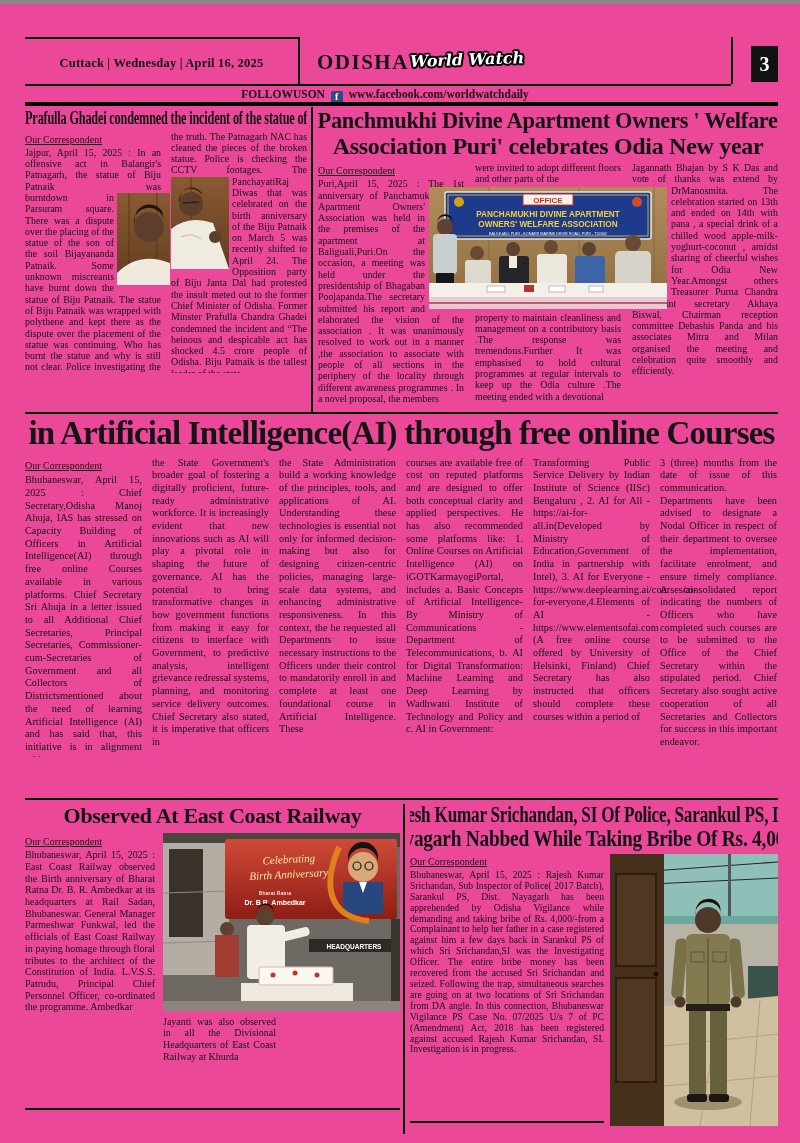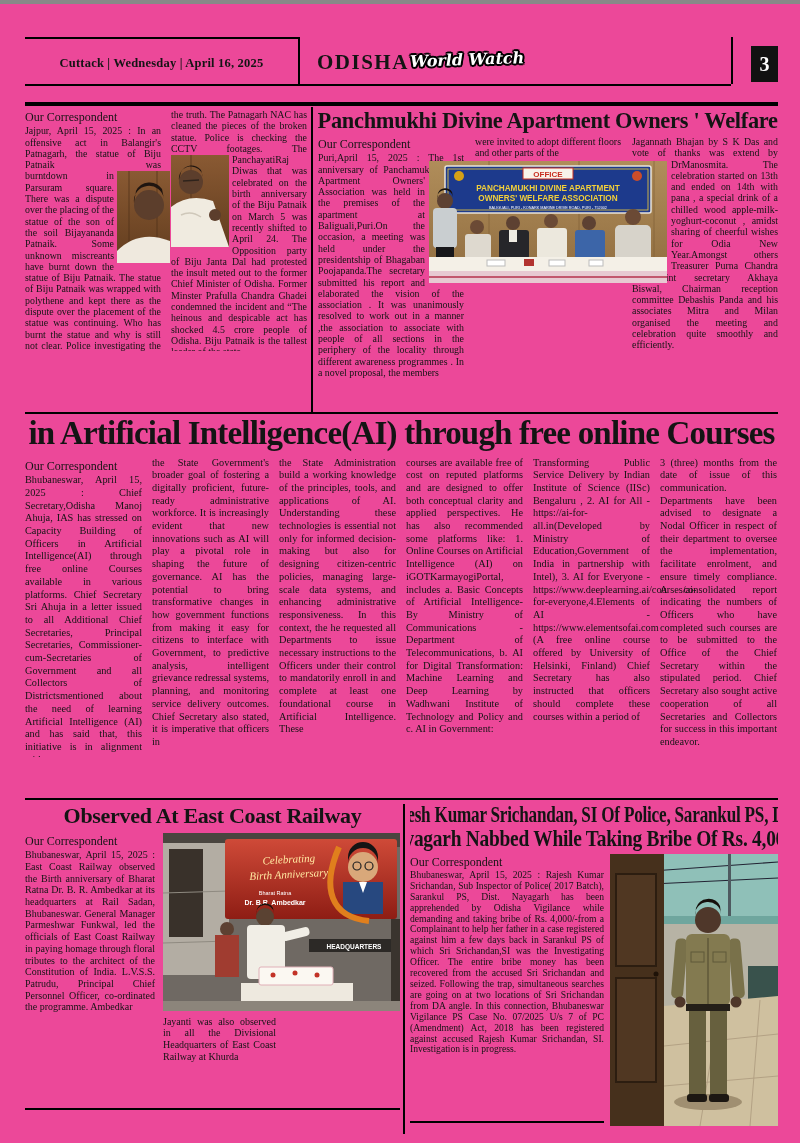--- a/index.html
+++ b/index.html
@@ -33,21 +33,21 @@
              border-radius:2px; font-size:10px; line-height:12px; text-align:center;
              vertical-align:-2px; margin:0 3px; font-weight:bold; }
   .h-thick { position:absolute; left:0; top:68px; width:753px; height:3.5px; background:#000; }
   
   .rule { position:absolute; background:#000; }
   
   .art { position:absolute; }
   .hl { display:flex; justify-content:center; overflow:hidden; font-weight:bold;
         letter-spacing:-.3px; }
   .hl .fit { white-space:nowrap; display:inline-block; transform-origin:center center; }
-  .byline { font-size:12px; margin:3px 0 2px; }
+  .byline { font-size:10px; text-decoration:underline; margin:3px 0 2px; }
   .cols { display:flex; }
   .col p, .colp { text-align:justify; }
   
   #art-a { left:25px; top:103px; width:282px; }
   #art-a .hl { font-size:19px; line-height:21.5px; }
   #art-a .cols { gap:10px; height:242px; overflow:hidden; margin-top:2px; }
   #art-a .col { width:136px; font-size:9.9px; line-height:11.3px; }
   .a-ph-l { float:right; width:53px; height:92px; margin:1px -9px 1px 3px; }
   .a-ph-r { float:left; width:58px; height:92px; margin:1px 3px 1px 0; }
   
@@ -87,24 +87,32 @@
 
   <div id="header">
     <div class="h-topline"></div>
     <div class="h-date">Cuttack | Wednesday | April 16, 2025</div>
     <div class="h-vline1"></div>
     <div class="h-odisha">ODISHA</div>
     <div class="h-logo">World Watch</div>
     <div class="h-vline2"></div>
     <div class="h-pagebox">3</div>
     <div class="h-midline"></div>
+    <div class="h-follow">
+      <span>FOLLOWUSON</span>
+      <span class="fb-icon">f</span>
+      <span>www.facebook.com/worldwatchdaily</span>
+    </div>
     <div class="h-thick"></div>
   </div>
 
   <div class="art" id="art-a">
+    <div class="hl">
+      <span class="fit" style="transform: scaleX(0.646789);">Prafulla Ghadei condemned the incident of the statue of</span>
+    </div>
     <div class="cols">
       <div class="col">
         <div class="byline">Our Correspondent</div>
         <p><span>Jajpur, April 15, 2025 :  In an offensive act in Balangir's Patnagarh, the statue of Biju Patnaik was burnt</span><span class="a-ph-l">
               <svg width="53" height="92" viewBox="0 0 53 92">
           <defs>
                   <linearGradient id="gw1" x1="0" y1="0" x2="0" y2="1">
                     <stop offset="0" stop-color="#8a5a33"></stop>
                     <stop offset="1" stop-color="#613c1e"></stop>
                   </linearGradient>
@@ -133,20 +141,23 @@
             </span><span>Raj Diwas that was celebrated on the birth anniversary of the Biju Patnaik on March 5 was recently shifted to April 24. The Opposition party of Biju Janta Dal had protested the insult meted out to the former Chief Minister of Odisha. Former Minster Prafulla Chandra Ghadei condemned the incident and “The heinous and despicable act has shocked 4.5 crore people of Odisha. Biju Patnaik is the tallest leader of the state.</span></p>
       </div>
     </div>
   </div>
 
   <div class="rule" style="left:311px; top:103px; width:1.5px; height:305px;"></div>
 
   <div class="art" id="art-b">
     <div class="hl">
       <span class="fit" style="transform: scaleX(0.933063);">Panchmukhi Divine Apartment Owners ' Welfare</span>
+    </div>
+    <div class="hl">
+      <span class="fit">Association Puri' celebrates Odia New year</span>
     </div>
     <div class="cols">
       <div class="col">
         <div class="byline">Our Correspondent</div>
         <p><span>Puri,April 15, 2025 :  The 1st anniversary of Panchamukhi</span><span class="sp-r"></span><span>Divine Apartment Owners' Association was held  in the premises of the apartment at Baliguali,Puri.On the occasion, a meeting was held under the presidentship of Bhagaban Poojapanda.The secretary submitted his report and elaborated the vision of the association . It was unanimously resolved to work out in a manner ,the association to associate with people of all sections in the periphery of the locality through different awareness programmes . In a novel proposal, the members</span></p>
       </div>
       <div class="col">
         <p><span>were invited to adopt different floors and other parts of the</span></p>
         <div class="b-photo">
           <svg width="238" height="122" viewBox="0 0 238 122">
@@ -186,20 +197,21 @@
             <rect x="186" y="64" width="36" height="42" rx="5" fill="#d7d3ca"></rect>
             <rect x="0" y="96" width="238" height="26" fill="#f4f0e7"></rect>
             <rect x="0" y="110" width="238" height="12" fill="#e7c9d2"></rect>
             <line x1="0" y1="116" x2="238" y2="116" stroke="#c2576e" stroke-width="2"></line>
             <rect x="58" y="99" width="18" height="6" fill="#ffffff" stroke="#bbb"></rect>
             <rect x="120" y="99" width="16" height="6" fill="#ffffff" stroke="#bbb"></rect>
             <rect x="95" y="98" width="10" height="7" fill="#b23330"></rect>
             <rect x="160" y="99" width="14" height="6" fill="#ffffff" stroke="#bbb"></rect>
           </svg>
         </div>
+        <p><span>property to maintain cleanliness and management on a contributory basis .The response was tremendous.Further It was emphasised to hold cultural programmes at regular intervals to keep up the Odia culture .The meeting ended with a devotional</span></p>
       </div>
       <div class="col">
         <p><span>Jagannath Bhajan by S K Das  and vote of thanks was extend by Dr</span><span class="sp-l"></span><span>Manosmita. The celebration started on 13th and  ended on 14th with pana , a special drink of  a chilled wood apple-milk-yoghurt-coconut , amidst sharing of cheerful wishes for Odia New Year.Amongst others  Treasurer Purna Chandra Padhi,Joint secretary Akhaya Biswal, Chairman reception committee Debashis Panda and his associates Mitra and Milan organised  the meeting and celebration quite smoothly and efficiently.</span></p>
       </div>
     </div>
   </div>
 
   <div class="rule" style="left:25px; top:408px; width:753px; height:1.5px;"></div>
 
   <div class="art" id="art-c">

